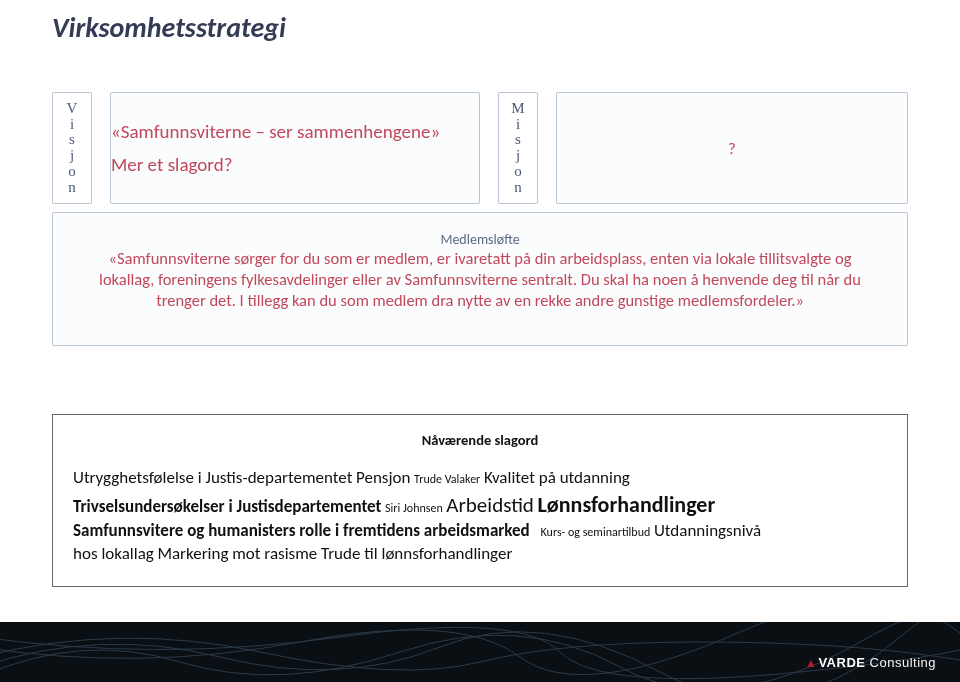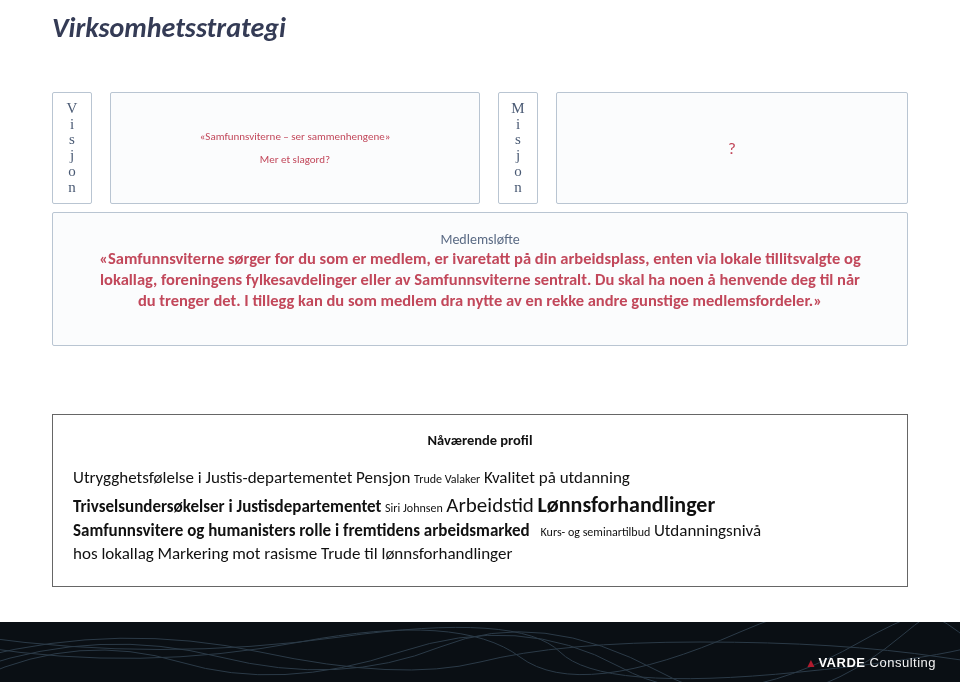--- a/index.html
+++ b/index.html
@@ -45,24 +45,23 @@
   }
   .vision-content, .mission-content {
     border: 1px solid #b9c5d2;
     border-radius: 2px;
     background: #fbfcfd;
   }
   .vision-content {
     flex: 0 0 370px;
     display: flex;
     flex-direction: column;
-    align-items: center;
     justify-content: center;
     color: #c2485b;
-    font-size: 11px;
+    font-size: 19px;
   }
   .vision-content .l1 { margin-bottom: 10px; }
   .mission-content {
     flex: 1;
     display: flex;
     align-items: center;
     justify-content: center;
     color: #c2485b;
     font-size: 17px;
   }
@@ -81,21 +80,20 @@
     font-size: 14px;
     color: #5a6a84;
   }
   .pledge-body {
     text-align: center;
     font-size: 16.5px;
     color: #c2485b;
     line-height: 1.28;
     max-width: 770px;
     margin: 0 auto;
-    font-weight: bold;
   }
   .profile-box {
     position: absolute;
     top: 414px;
     left: 52px;
     right: 52px;
     border: 1px solid #666;
     background: #fff;
     padding: 16px 20px 20px 20px;
   }
@@ -182,21 +180,21 @@
       <div>?</div>
     </div>
   </div>
 
   <div class="pledge-box">
     <div class="pledge-title">Medlemsløfte</div>
     <div class="pledge-body">«Samfunnsviterne sørger for du som er medlem, er ivaretatt på din arbeidsplass, enten via lokale tillitsvalgte og lokallag, foreningens fylkesavdelinger eller av Samfunnsviterne sentralt. Du skal ha noen å henvende deg til når du trenger det. I tillegg kan du som medlem dra nytte av en rekke andre gunstige medlemsfordeler.»</div>
   </div>
 
   <div class="profile-box">
-    <div class="profile-title">Nåværende profil</div>
+    <div class="profile-title">Nåværende slagord</div>
     <div class="profile-body">
       <div>
         <span class="sz-m">Utrygghetsfølelse i Justis-departementet</span>
         <span class="sz-m">Pensjon</span>
         <span class="sz-s">Trude Valaker</span>
         <span class="sz-m">Kvalitet på utdanning</span>
       </div>
       <div>
         <span class="sz-m bold">Trivselsundersøkelser i Justisdepartementet</span>
         <span class="sz-s">Siri Johnsen</span>

